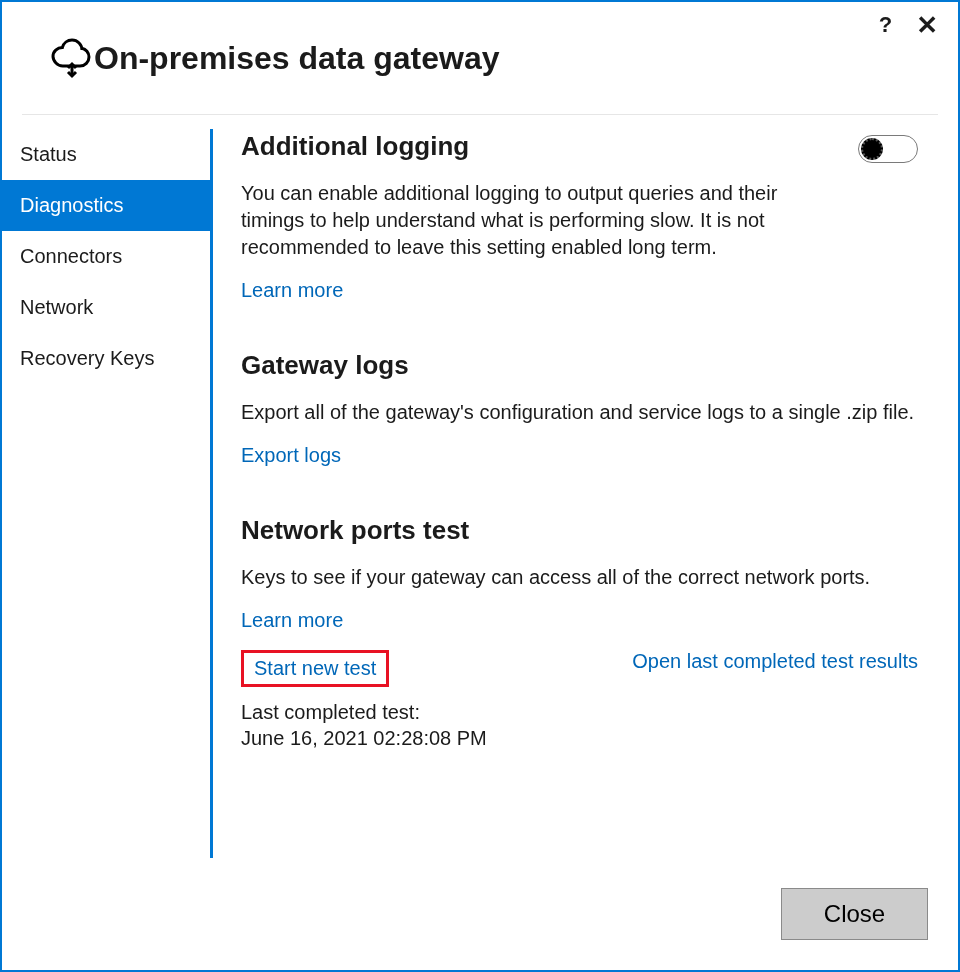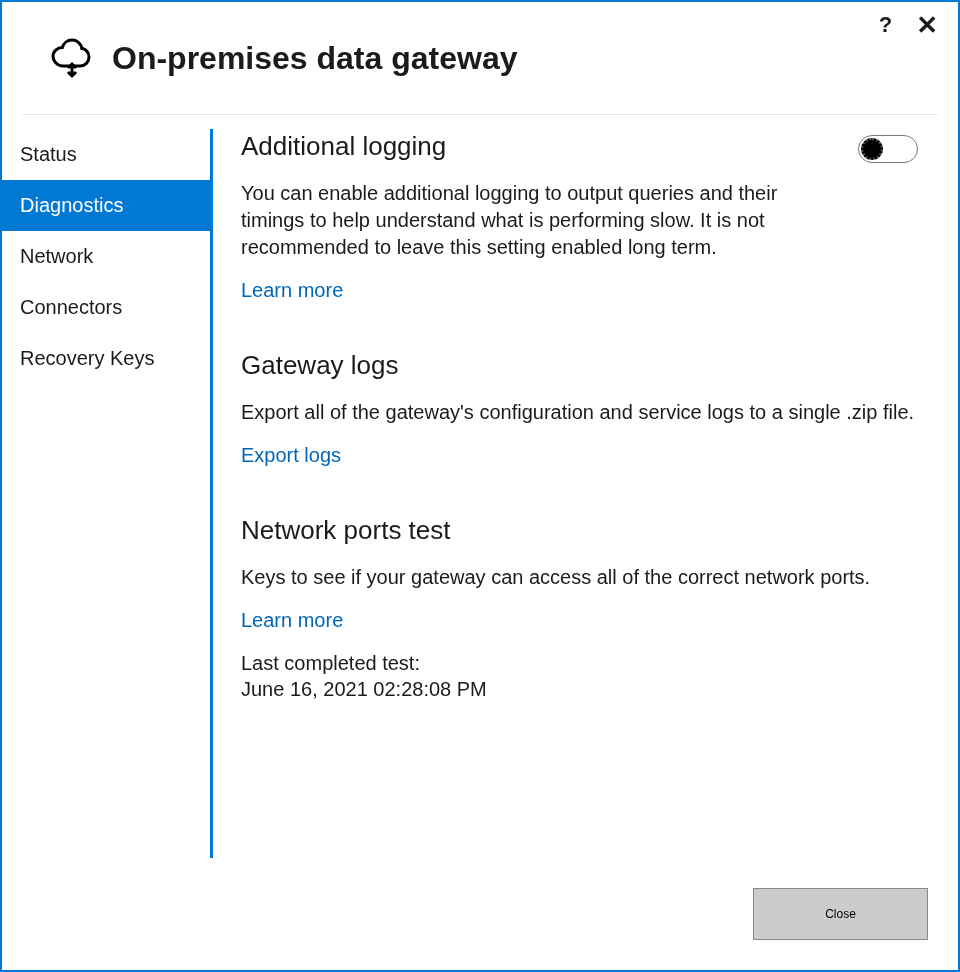--- a/index.html
+++ b/index.html
@@ -1,42 +1,42 @@
 <!DOCTYPE html>
 <html><head>
 <meta charset="utf-8">
 <style>
   html,body{margin:0;padding:0;width:960px;height:972px;font-family:"Segoe UI",Arial,sans-serif;font-size:20px;color:#1b1b1b;background:#fff;box-sizing:border-box}
   *{box-sizing:border-box}
   .window{width:960px;height:972px;border:2px solid #0078d4;position:relative;display:flex;flex-direction:column}
   .titlebar{position:absolute;top:10px;right:20px;display:flex;gap:24px;align-items:center}
   .titlebar .help{font-size:22px;font-weight:700;cursor:pointer}
   .titlebar .close{font-size:26px;font-weight:700;cursor:pointer;line-height:1}
-  .header{display:flex;align-items:center;gap:18px;padding:34px 12px 34px 42px}
+  .header{display:flex;align-items:center;padding:34px 12px 34px 42px}
   .header .icon svg{display:block}
   .header h1{font-size:32px;font-weight:600;margin:0}
   .divider{height:1px;background:#e6e6e6;margin:0 20px 0 20px}
   .body{flex:1;display:flex;margin-top:0}
   .sidebar{width:208px;padding-top:14px}
   .sidebar-item{padding:14px 18px;font-size:20px;cursor:pointer}
   .sidebar-item.active{background:#0078d4;color:#ffffff}
   .sep{width:3px;background:#0078d4;align-self:stretch;margin-top:14px;margin-bottom:112px}
   .content{flex:1;padding:16px 40px 0 28px}
   .section{margin-bottom:48px}
-  .section h2{font-size:26px;font-weight:400;margin:0 0 18px 0}
+  .section h2{font-size:26px;font-weight:700;margin:0 0 18px 0}
   .section p{font-size:20px;line-height:1.35;margin:0 0 18px 0}
   .row{display:flex;align-items:flex-start;justify-content:space-between;gap:12px}
   a.link{color:#0067b8;cursor:pointer;font-size:20px}
   .toggle{width:60px;height:28px;border:1px solid #7a7a7a;border-radius:20px;background:#fff;position:relative;flex:0 0 auto;cursor:pointer;margin-top:4px}
   .toggle .knob{position:absolute;left:2px;top:2px;width:22px;height:22px;border-radius:50%;background:#000;border:2px dotted #555}
   .highlight-box{display:inline-block;border:3px solid #e81123;padding:4px 10px}
   .test-links{display:flex;justify-content:space-between;align-items:flex-start;margin-bottom:12px}
   .last-test{text-align:left;font-size:20px;line-height:1.3}
   .footer{position:absolute;bottom:30px;right:30px}
-  .close-btn{width:175px;height:52px;background:#ccc;border:1px solid #8a8a8a;font-size:12px;cursor:pointer;font-family:inherit}
+  .close-btn{width:147px;height:52px;background:#ccc;border:1px solid #8a8a8a;font-size:24px;cursor:pointer;font-family:inherit}
 </style>
 </head>
 <body>
 
 <div class="window">
   <div class="titlebar">
     <span class="help">?</span>
     <span class="close">✕</span>
   </div>
 
@@ -51,22 +51,22 @@
     </span>
     <h1>On-premises data gateway</h1>
   </div>
 
   <div class="divider"></div>
 
   <div class="body">
     <div class="sidebar">
       <div class="sidebar-item">Status</div>
       <div class="sidebar-item active">Diagnostics</div>
+      <div class="sidebar-item">Connectors</div>
       <div class="sidebar-item">Network</div>
-      <div class="sidebar-item">Connectors</div>
       <div class="sidebar-item">Recovery Keys</div>
     </div>
 
     <div class="sep"></div>
 
     <div class="content">
 
       <div class="section">
         <div class="row">
           <div style="flex:1;padding-right:24px">
@@ -85,20 +85,26 @@
         <p>Export all of the gateway's configuration and service logs to a single .zip file.</p>
         <a class="link">Export logs</a>
       </div>
 
       <div class="section" style="margin-bottom:0">
         <h2>Network ports test</h2>
         <p>Keys to see if your gateway can access all of the correct network ports.</p>
         <div style="margin-bottom:18px">
           <a class="link">Learn more</a>
         </div>
+        <div class="test-links">
+          <span class="highlight-box">
+            <a class="link">Start new test</a>
+          </span>
+          <a class="link">Open last completed test results</a>
+        </div>
         <div class="last-test">
           <span>Last completed test:</span><br>
           <span>June 16, 2021 02:28:08 PM</span>
         </div>
       </div>
 
     </div>
   </div>
 
   <div class="footer">

